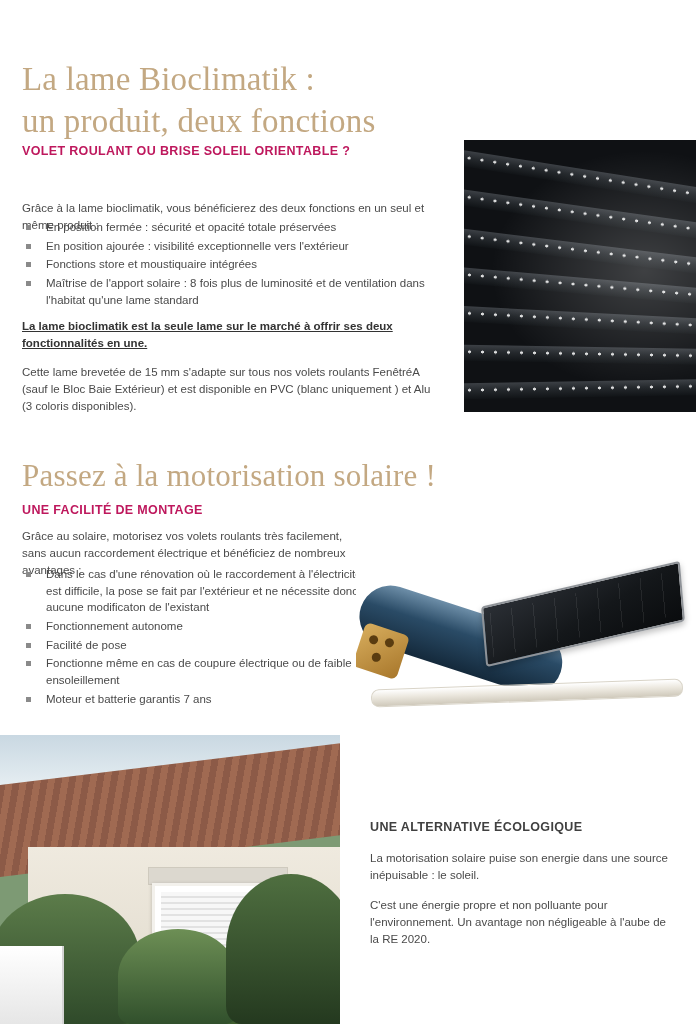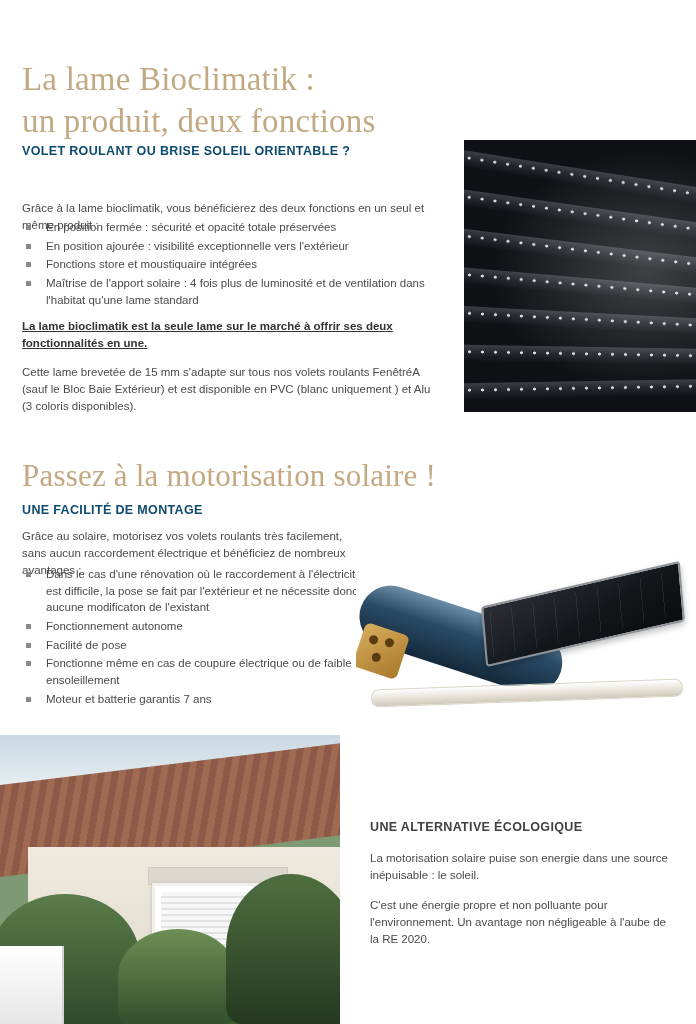--- a/index.html
+++ b/index.html
@@ -30,21 +30,21 @@
     font-size: 33px;
     line-height: 1.28;
     letter-spacing: 0.2px;
     font-weight: 400;
   }
   #title-1 { left: 22px; top: 36px; width: 470px; }
   #title-2 { left: 22px; top: 435px; width: 600px; font-size: 31px; }
 
   .section-head {
     position: absolute;
-    color: #0c4a6e;
+    color: #be185d;
     font-size: 12.5px;
     font-weight: 700;
     letter-spacing: 0.35px;
   }
   #sub-1 { left: 22px; top: 144px; }
   #sub-2 { left: 22px; top: 503px; }
   #sub-3 { left: 370px; top: 820px; color: #404040; }
 
   .body-text {
     position: absolute;
@@ -256,21 +256,21 @@
 un produit, deux fonctions</h1>
 
   <div class="section-head" id="sub-1">VOLET ROULANT OU BRISE SOLEIL ORIENTABLE ?</div>
 
   <p class="body-text" id="para-1">Grâce à la lame bioclimatik, vous bénéficierez des deux fonctions en un seul et même produit :</p>
 
   <ul class="bullets" id="bullets-1">
     <li>En position fermée : sécurité et opacité totale préservées</li>
     <li>En position ajourée : visibilité exceptionnelle vers l'extérieur</li>
     <li>Fonctions store et moustiquaire intégrées</li>
-    <li>Maîtrise de l'apport solaire : 4 fois plus de luminosité et de ventilation dans l'habitat qu'une lame standard</li>
+    <li>Maîtrise de l'apport solaire : 8 fois plus de luminosité et de ventilation dans l'habitat qu'une lame standard</li>
   </ul>
 
   <p class="body-text body-bold" id="para-2">La lame bioclimatik est la seule lame sur le marché à offrir ses deux fonctionnalités en une.</p>
 
   <p class="body-text" id="para-3">Cette lame brevetée de 15 mm s'adapte sur tous nos volets roulants FenêtréA (sauf le Bloc Baie Extérieur) et est disponible en PVC (blanc uniquement ) et Alu (3 coloris disponibles).</p>
 
   <div class="img-box" id="img-slats">
     <div class="slat" style="top:4px;  transform: rotate(9deg);">
         <div class="dots"></div>
       </div>

